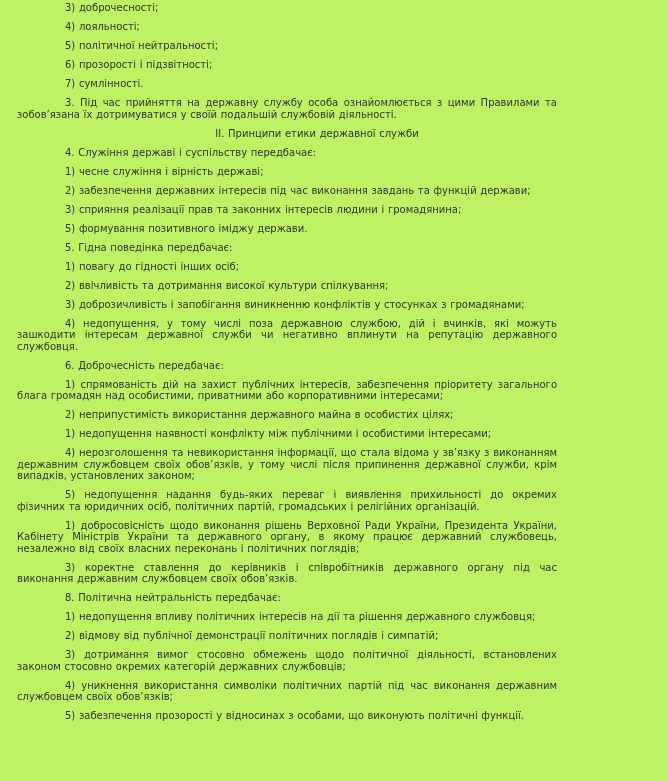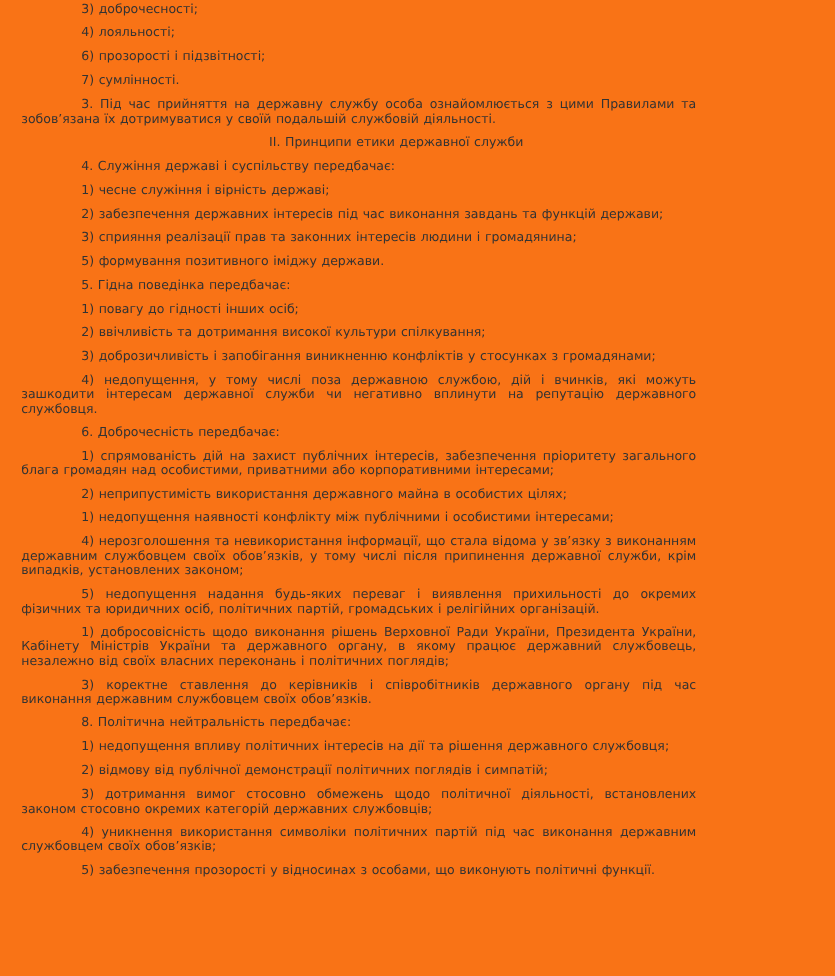--- a/index.html
+++ b/index.html
@@ -6,21 +6,21 @@
   html, body { background: #ffffff; }
   body {
     width: 668px;
     height: 781px;
     overflow: hidden;
     font-family: "DejaVu Sans", "Liberation Sans", sans-serif;
   }
   .doc-page {
     width: 668px;
     height: 781px;
-    background: #f97316;
+    background: #bef264;
   }
   .doc-body {
     padding: 2px 111px 0 17px; 
     color: #333333;
     font-size: 10px;
     line-height: 11.5px;
   }
   .doc-body p {
     text-align: justify;
     text-indent: 48px;
@@ -33,20 +33,21 @@
     padding-left: 60px;   
   }
 </style>
 </head>
 <body style="background: rgb(255, 255, 255);">
 
 <div class="doc-page">
   <div class="doc-body" style="color: rgb(51, 51, 51);">
       <p class="item">3) доброчесності;</p>
       <p class="item">4) лояльності;</p>
+      <p class="item">5) політичної нейтральності;</p>
       <p class="item">6) прозорості і підзвітності;</p>
       <p class="item">7) сумлінності.</p>
       <p class="paragraph">3. Під час прийняття на державну службу особа ознайомлюється з цими Правилами та зобов’язана їх дотримуватися у своїй подальшій службовій діяльності.</p>
       <p class="heading">II. Принципи етики державної служби</p>
       <p class="paragraph">4. Служіння державі і суспільству передбачає:</p>
       <p class="item">1) чесне служіння і вірність державі;</p>
       <p class="item">2) забезпечення державних інтересів під час виконання завдань та функцій держави;</p>
       <p class="item">3) сприяння реалізації прав та законних інтересів людини і громадянина;</p>
       <p class="item">5) формування позитивного іміджу держави.</p>
       <p class="paragraph">5. Гідна поведінка передбачає:</p>

